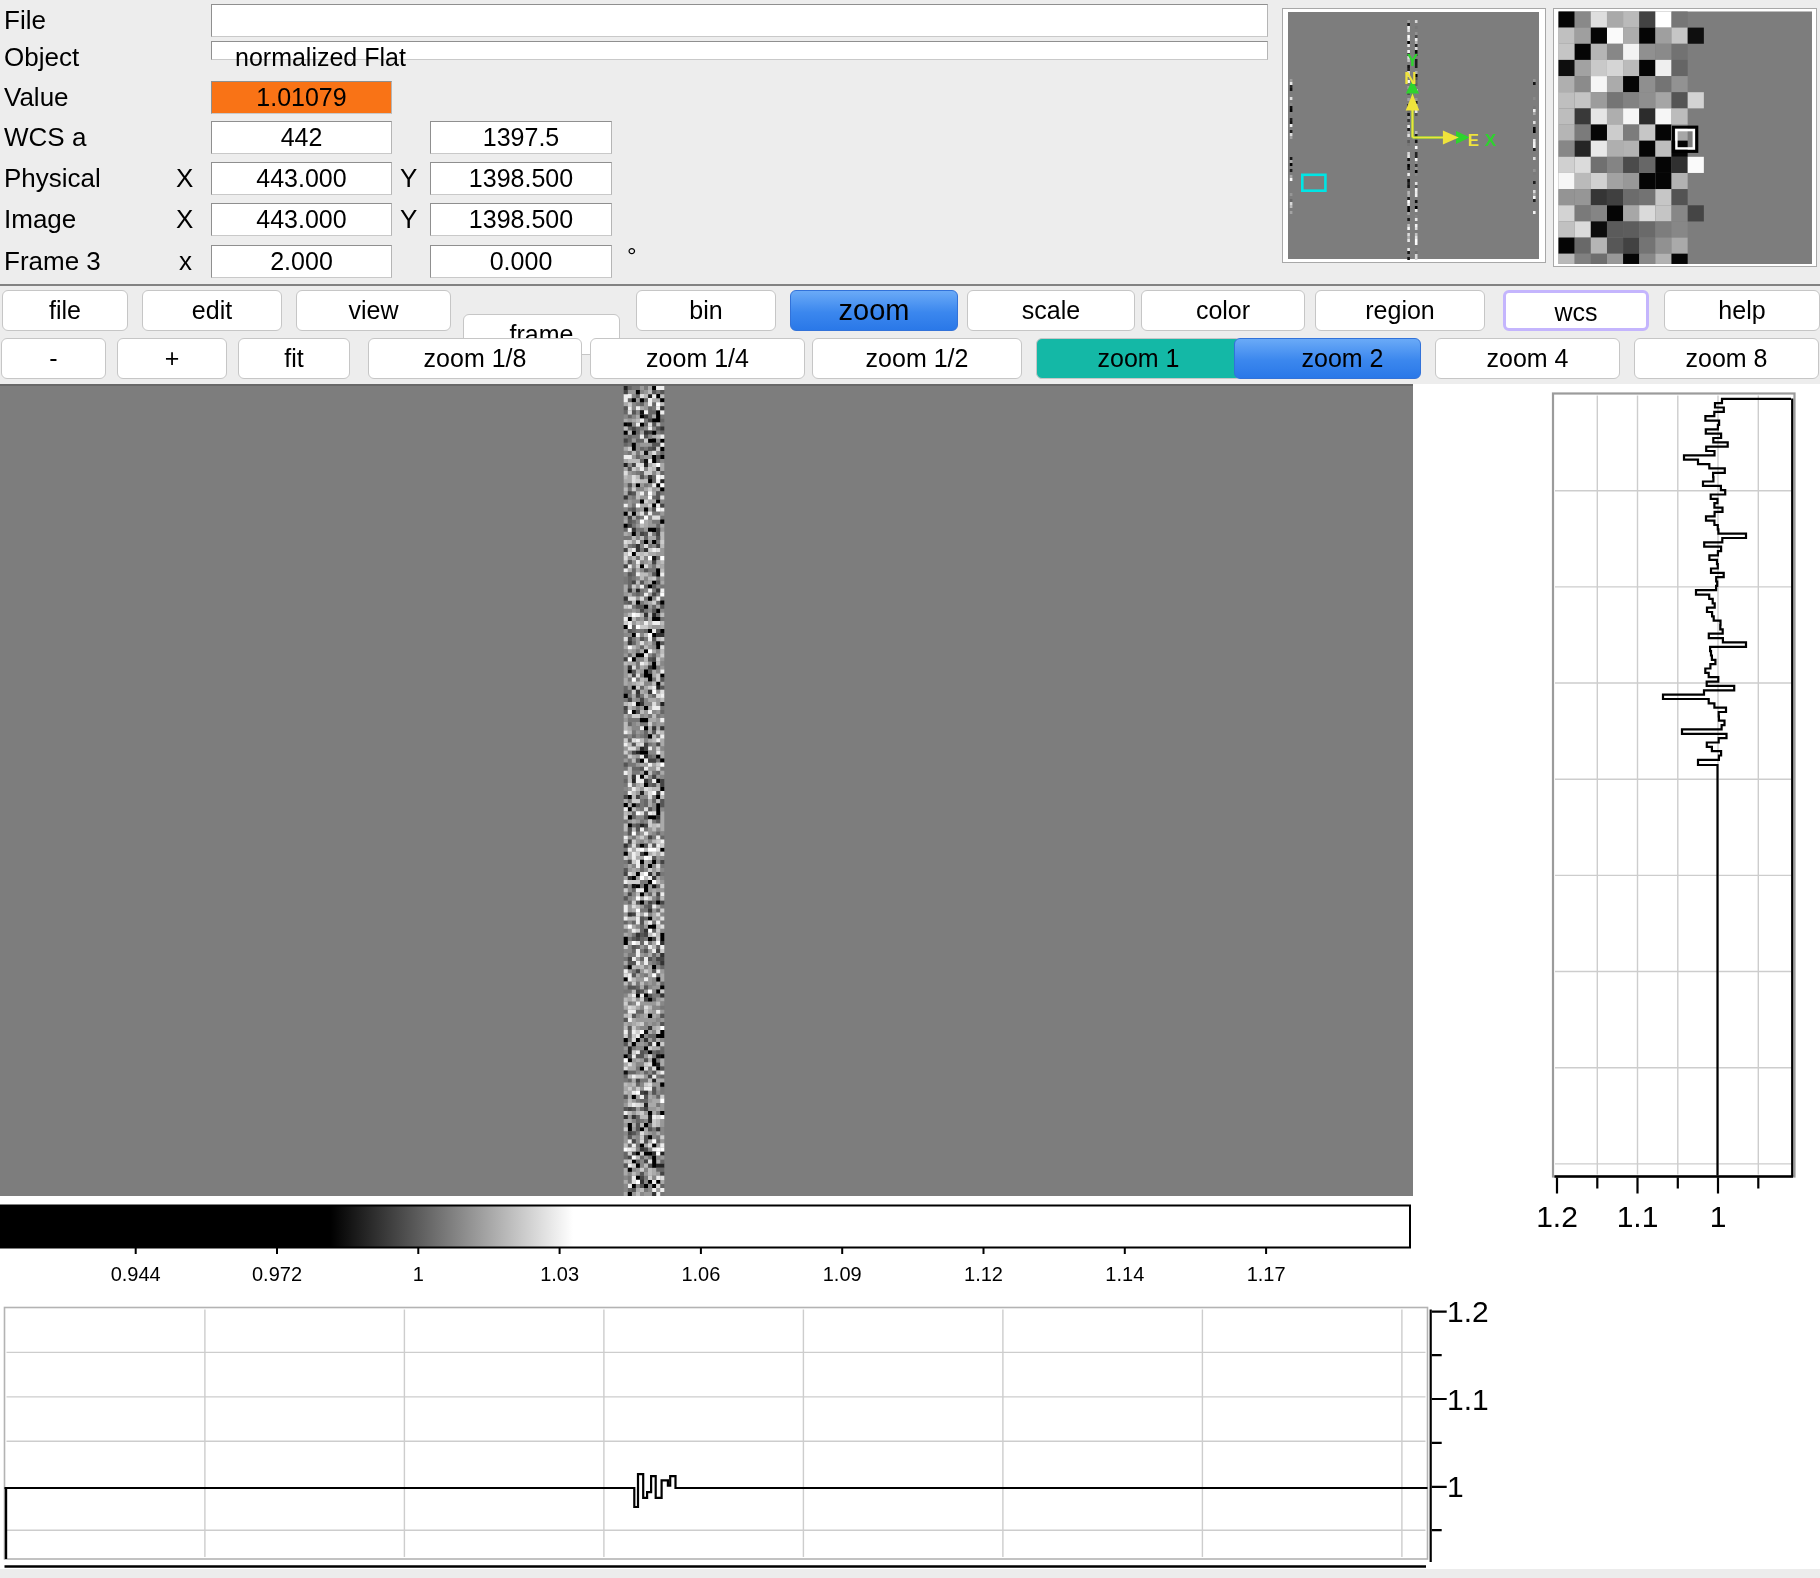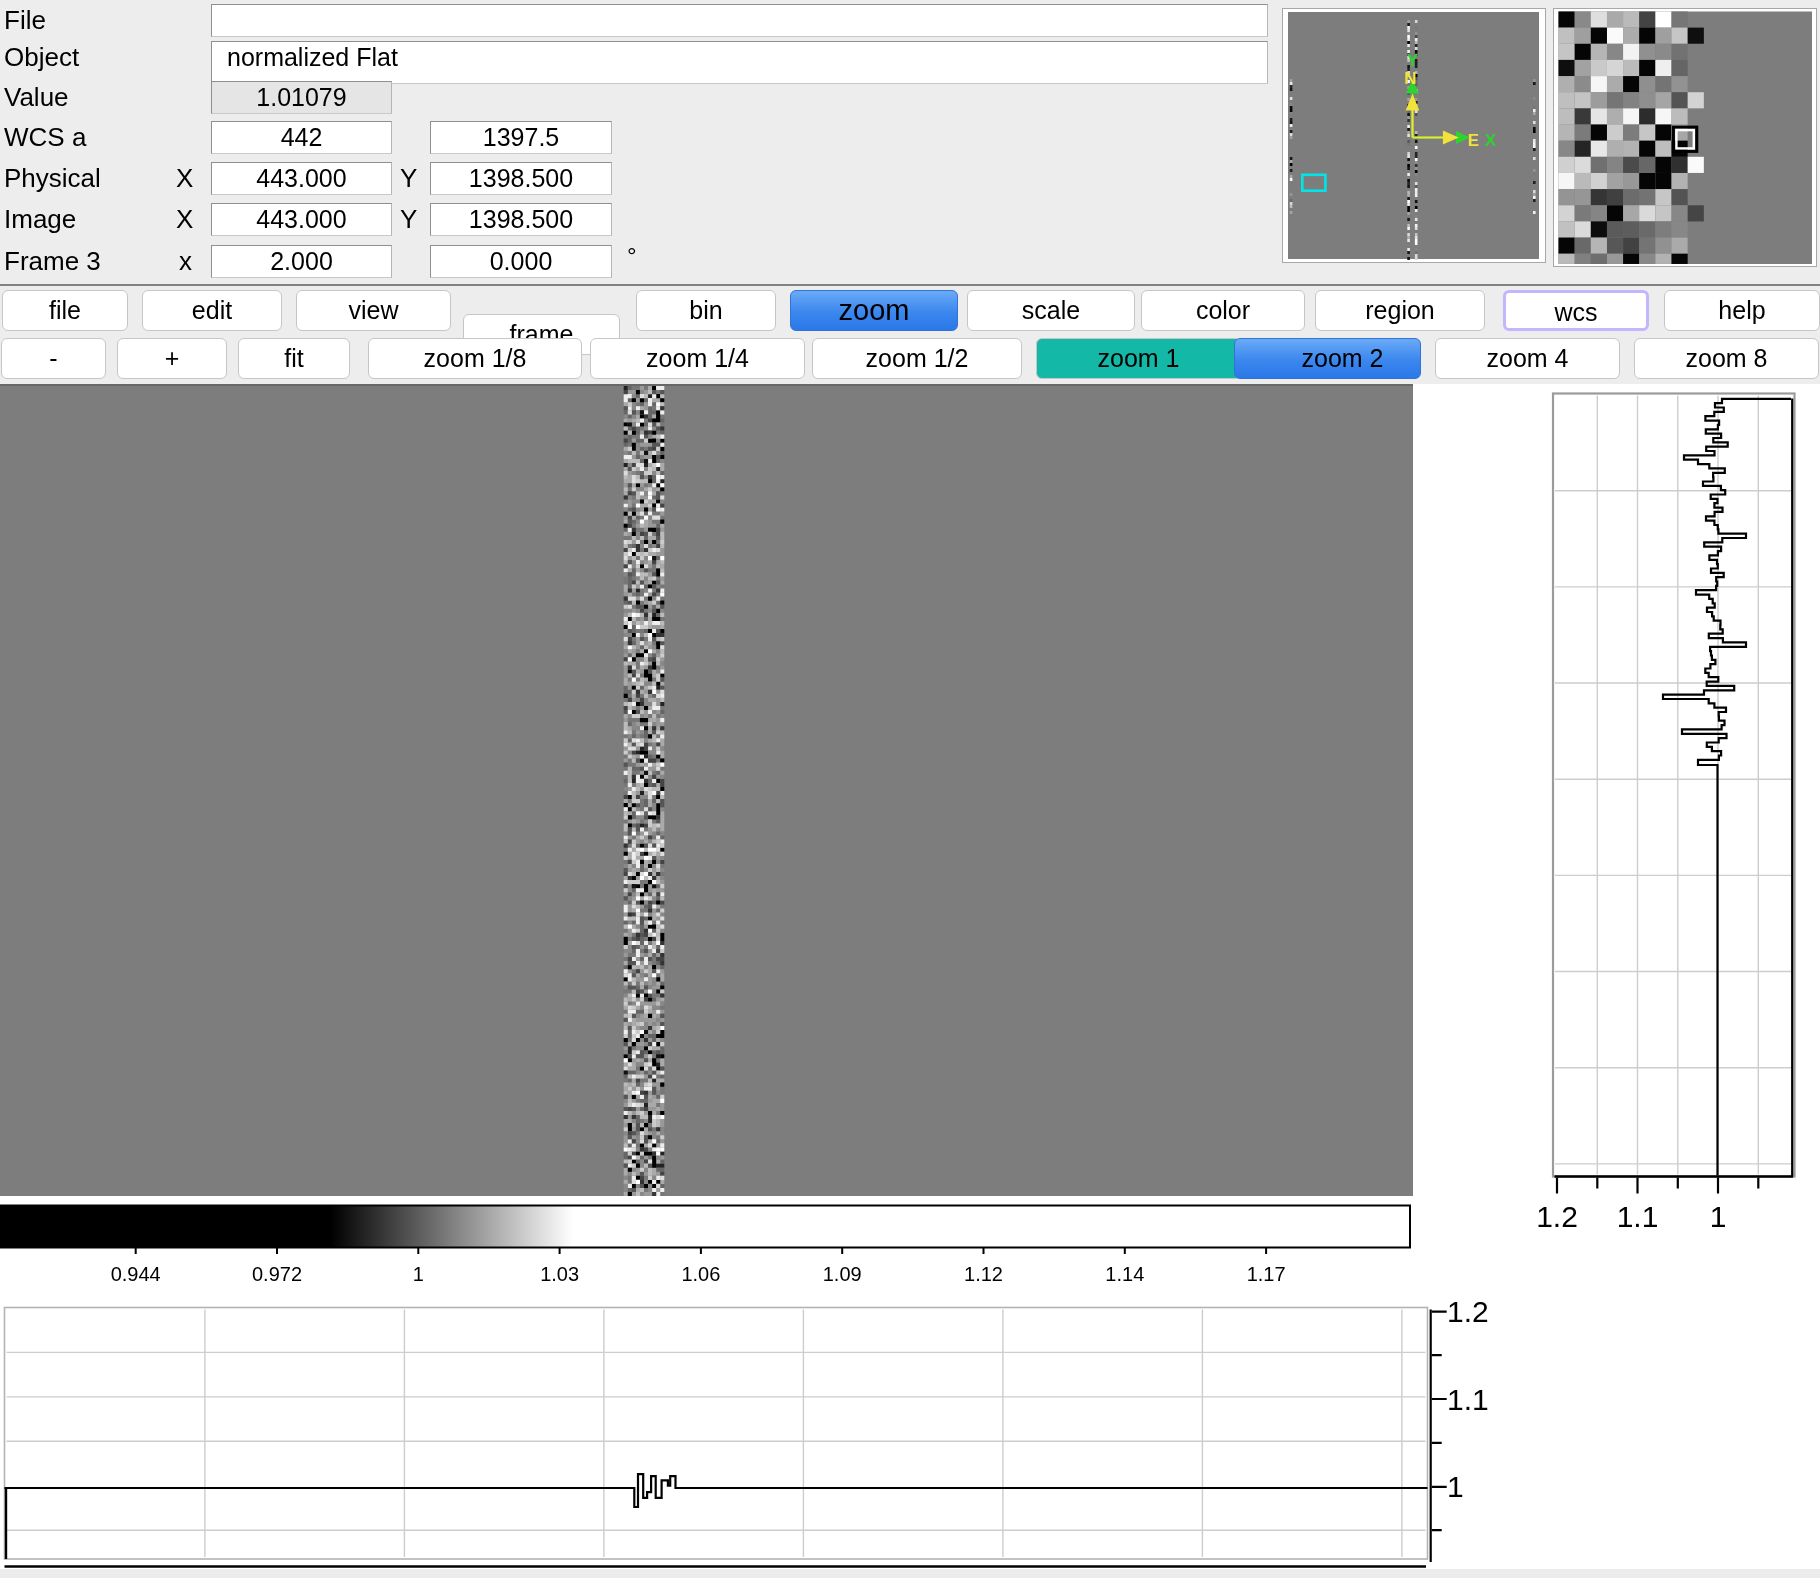--- a/index.html
+++ b/index.html
@@ -21,22 +21,22 @@
 <div style="position:absolute;left:4px;top:121px;width:200px;font-size:26px;line-height:33px;">WCS a</div>
 <div style="position:absolute;left:4px;top:162px;width:200px;font-size:26px;line-height:33px;">Physical</div>
 <div style="position:absolute;left:4px;top:203px;width:200px;font-size:26px;line-height:33px;">Image</div>
 <div style="position:absolute;left:4px;top:245px;width:200px;font-size:26px;line-height:33px;">Frame 3</div>
 <div style="position:absolute;left:176px;top:162px;width:30px;font-size:26px;line-height:33px;">X</div>
 <div style="position:absolute;left:176px;top:203px;width:30px;font-size:26px;line-height:33px;">X</div>
 <div style="position:absolute;left:179px;top:245px;width:30px;font-size:26px;line-height:33px;">x</div>
 <div style="position:absolute;left:400px;top:162px;width:30px;font-size:26px;line-height:33px;">Y</div>
 <div style="position:absolute;left:400px;top:203px;width:30px;font-size:26px;line-height:33px;">Y</div>
 <div style="position:absolute;left:211px;top:4px;width:1057px;height:33px;background:#fff;border:1.5px solid #8f8f8f;border-bottom-color:#c9c9c9;border-right-color:#b5b5b5;box-sizing:border-box;font-size:25px;text-align:center;line-height:30px;"></div>
-<div style="position:absolute;left:211px;top:41px;width:1057px;height:43px;background:#fff;border:1.5px solid #8f8f8f;border-bottom-color:#c9c9c9;border-right-color:#b5b5b5;box-sizing:border-box;font-size:25px;text-align:left;padding-left:15px;line-height:30px;">normalized Flat</div>
-<div style="position:absolute;left:211px;top:81px;width:181px;height:33px;background:#e5e5e5;border:1.5px solid #8f8f8f;border-bottom-color:#c9c9c9;border-right-color:#b5b5b5;box-sizing:border-box;font-size:25px;text-align:center;line-height:30px;">1.01079</div>
+<div style="position:absolute;left:211px;top:41px;width:1057px;height:19px;background:#fff;border:1.5px solid #8f8f8f;border-bottom-color:#c9c9c9;border-right-color:#b5b5b5;box-sizing:border-box;font-size:25px;text-align:left;padding-left:23px;line-height:30px;">normalized Flat</div>
+<div style="position:absolute;left:211px;top:81px;width:181px;height:33px;background:#f97316;border:1.5px solid #8f8f8f;border-bottom-color:#c9c9c9;border-right-color:#b5b5b5;box-sizing:border-box;font-size:25px;text-align:center;line-height:30px;">1.01079</div>
 <div style="position:absolute;left:211px;top:121px;width:181px;height:33px;background:#fff;border:1.5px solid #8f8f8f;border-bottom-color:#c9c9c9;border-right-color:#b5b5b5;box-sizing:border-box;font-size:25px;text-align:center;line-height:30px;">442</div>
 <div style="position:absolute;left:430px;top:121px;width:182px;height:33px;background:#fff;border:1.5px solid #8f8f8f;border-bottom-color:#c9c9c9;border-right-color:#b5b5b5;box-sizing:border-box;font-size:25px;text-align:center;line-height:30px;">1397.5</div>
 <div style="position:absolute;left:211px;top:162px;width:181px;height:33px;background:#fff;border:1.5px solid #8f8f8f;border-bottom-color:#c9c9c9;border-right-color:#b5b5b5;box-sizing:border-box;font-size:25px;text-align:center;line-height:30px;">443.000</div>
 <div style="position:absolute;left:430px;top:162px;width:182px;height:33px;background:#fff;border:1.5px solid #8f8f8f;border-bottom-color:#c9c9c9;border-right-color:#b5b5b5;box-sizing:border-box;font-size:25px;text-align:center;line-height:30px;">1398.500</div>
 <div style="position:absolute;left:211px;top:203px;width:181px;height:33px;background:#fff;border:1.5px solid #8f8f8f;border-bottom-color:#c9c9c9;border-right-color:#b5b5b5;box-sizing:border-box;font-size:25px;text-align:center;line-height:30px;">443.000</div>
 <div style="position:absolute;left:430px;top:203px;width:182px;height:33px;background:#fff;border:1.5px solid #8f8f8f;border-bottom-color:#c9c9c9;border-right-color:#b5b5b5;box-sizing:border-box;font-size:25px;text-align:center;line-height:30px;">1398.500</div>
 <div style="position:absolute;left:211px;top:245px;width:181px;height:33px;background:#fff;border:1.5px solid #8f8f8f;border-bottom-color:#c9c9c9;border-right-color:#b5b5b5;box-sizing:border-box;font-size:25px;text-align:center;line-height:30px;">2.000</div>
 <div style="position:absolute;left:430px;top:245px;width:182px;height:33px;background:#fff;border:1.5px solid #8f8f8f;border-bottom-color:#c9c9c9;border-right-color:#b5b5b5;box-sizing:border-box;font-size:25px;text-align:center;line-height:30px;">0.000</div>
 <div style="position:absolute;left:627px;top:239px;width:20px;font-size:24px;line-height:33px;">°</div>
 <div style="position:absolute;left:2px;top:290px;width:126px;height:41px;background:#fff;border:1px solid #c6c6c6;border-radius:6px;box-sizing:border-box;font-size:25px;text-align:center;line-height:39px;">file</div>

